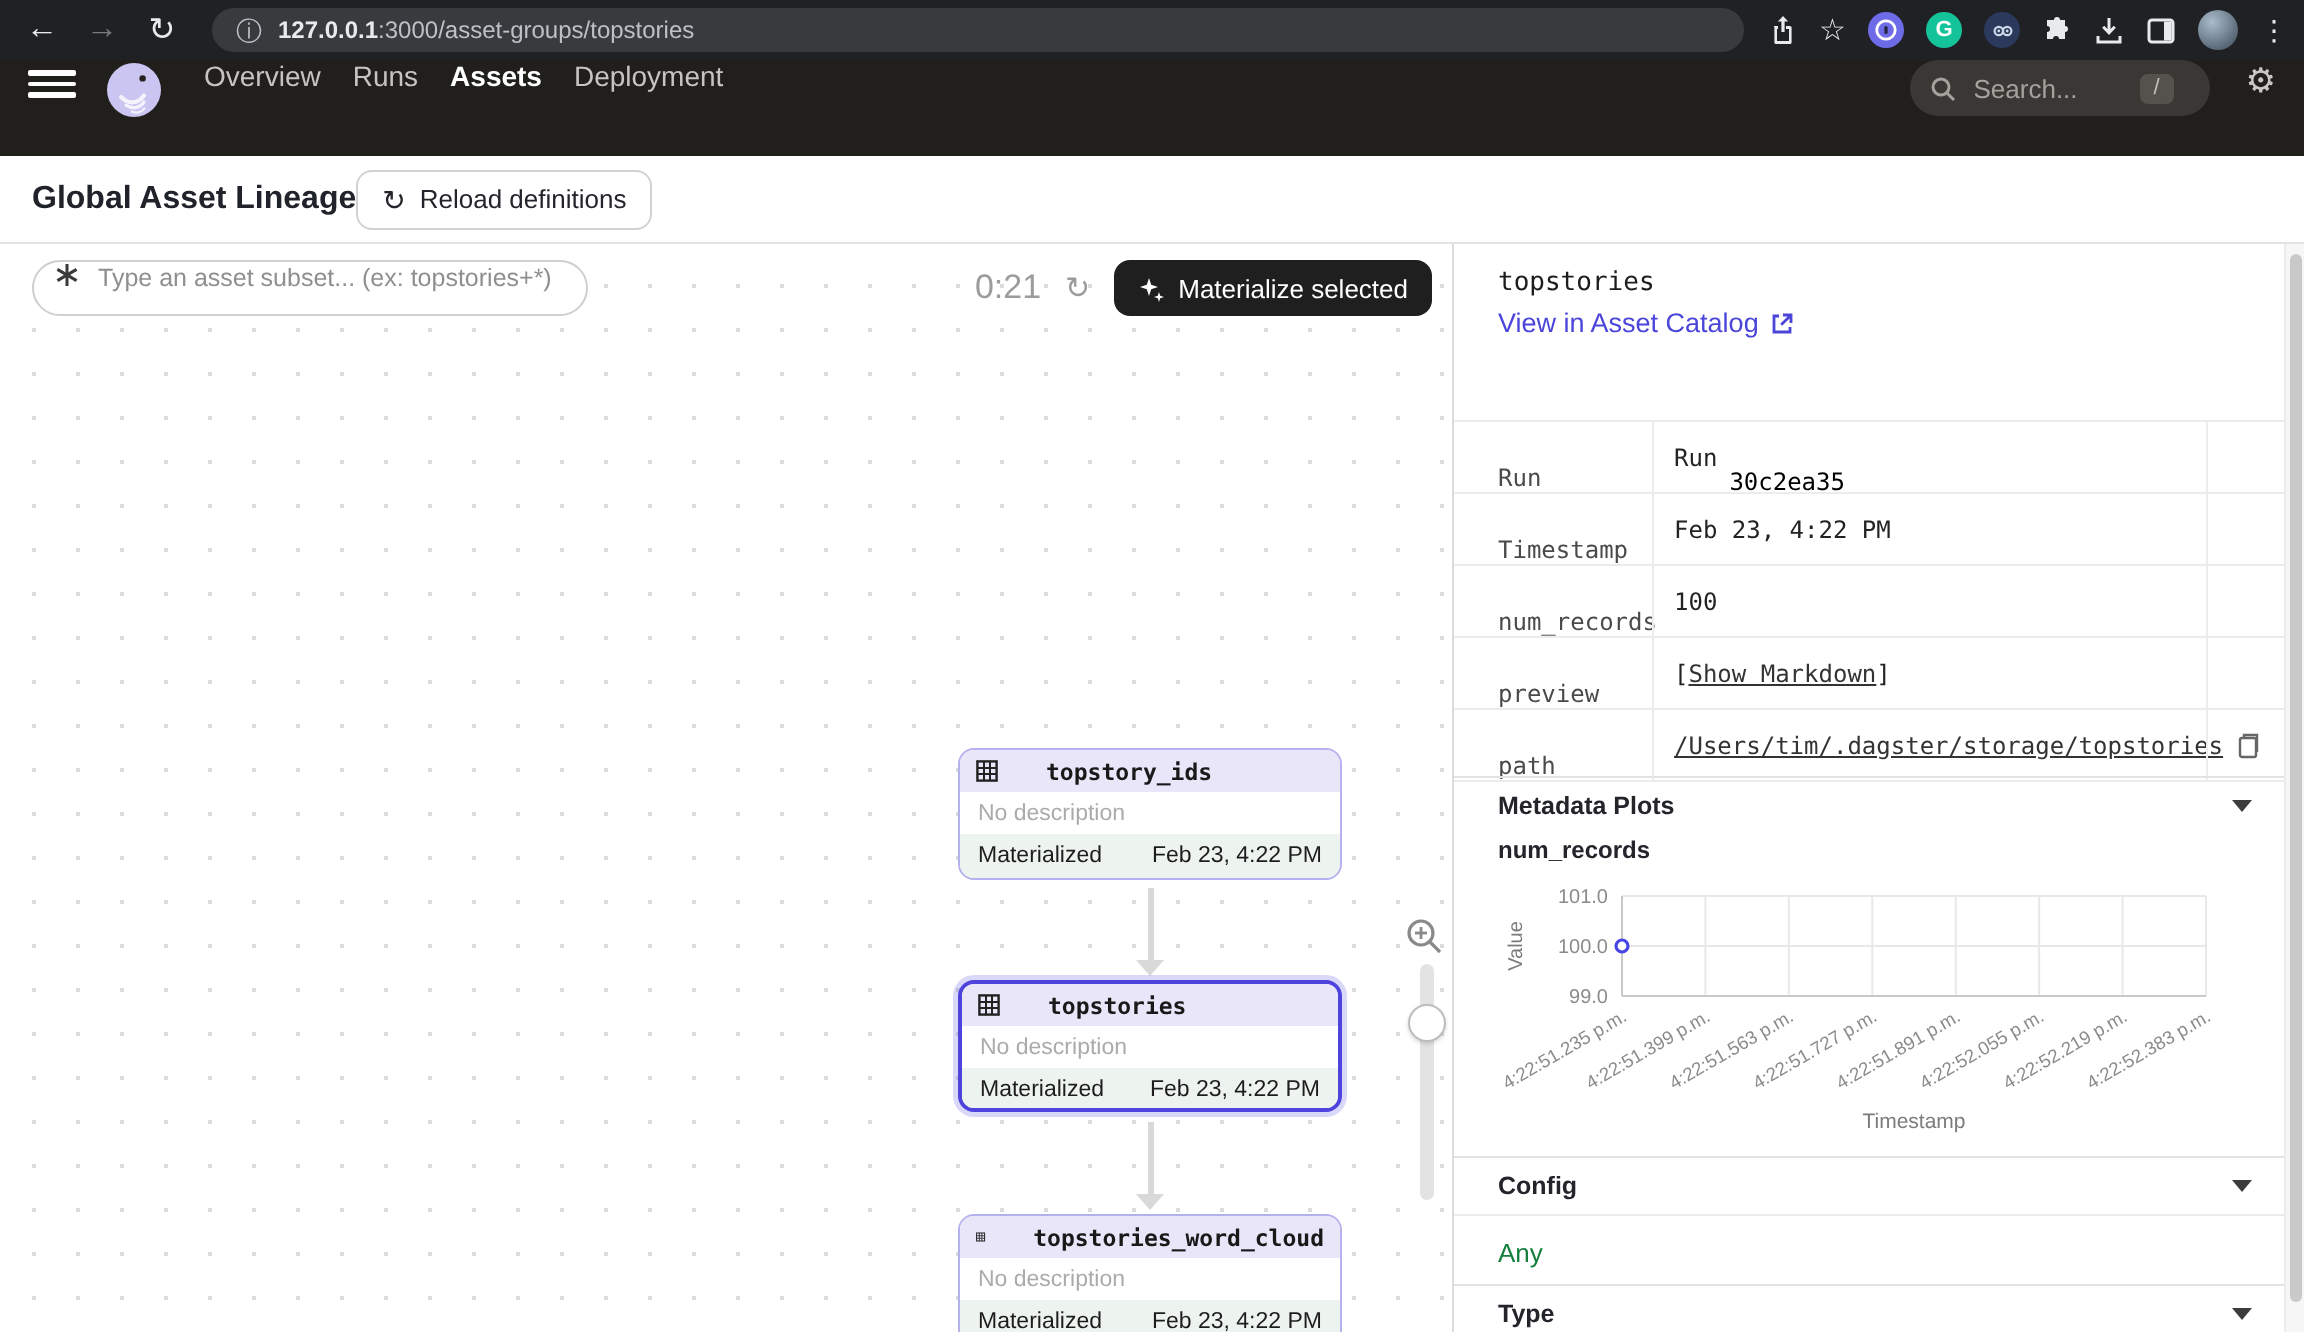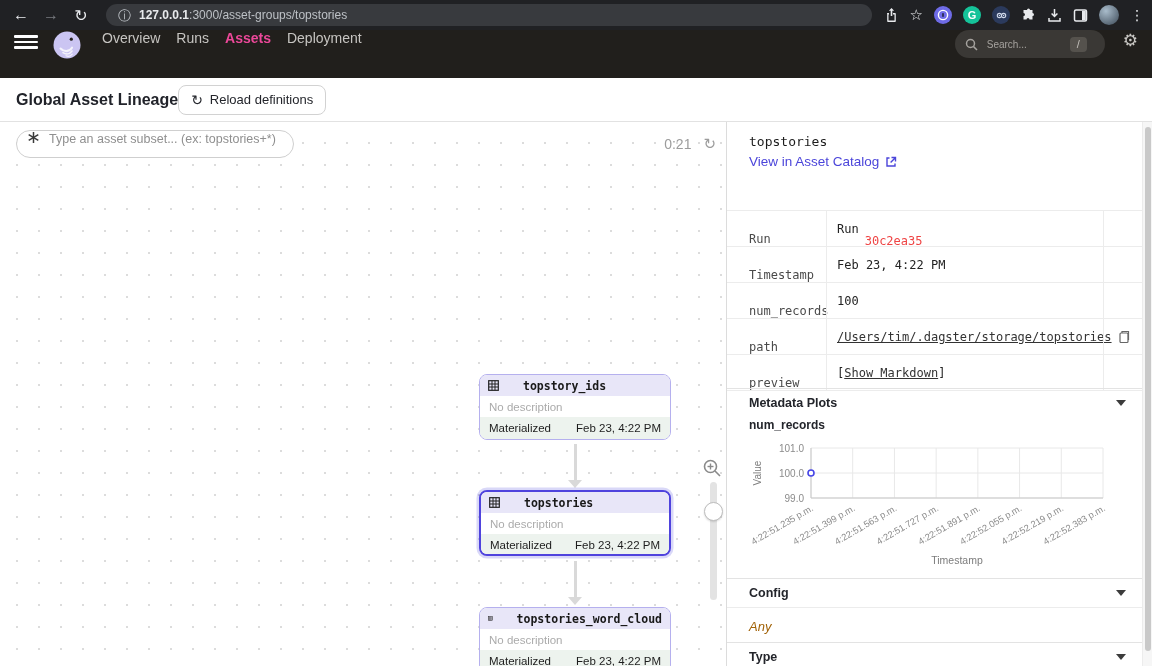--- a/index.html
+++ b/index.html
@@ -19,42 +19,42 @@
   .avatar{width:20px;height:20px;border-radius:50%;background:radial-gradient(circle at 35% 30%,#a9bccb,#5c6b79 70%,#3c4854);flex:none;}
   .kebab{color:#e8eaed;font-size:14px;letter-spacing:0;}
 
   
   #dag-nav{position:absolute;left:0;top:30px;width:1152px;height:48px;background:#211f1c;display:flex;align-items:flex-start;padding:0 14px;box-sizing:border-box;}
   #hamburger{width:24px;height:24px;display:flex;flex-direction:column;justify-content:center;gap:3px;margin-right:14px;}
   #hamburger i{display:block;height:2.5px;background:#fff;border-radius:1px;}
   #dag-logo{margin-right:20px;}
   .nav-links{display:flex;align-items:center;gap:16px;}
   .nav-link{font-size:14px;color:#c6c4c1;cursor:pointer;}
-  .nav-link.active{color:#ec4899;font-weight:700;}
+  .nav-link.active{color:#ffffff;font-weight:700;}
   .nav-spacer{flex:1;}
   #nav-search{width:150px;height:28px;background:#3a3835;border-radius:15px;display:flex;align-items:center;padding:0 10px;gap:7px;box-sizing:border-box;}
-  #nav-search input{background:transparent;border:none;outline:none;color:#c7c5c2;font-size:10px;width:74px;font-family:"Liberation Sans",sans-serif;}
+  #nav-search input{background:transparent;border:none;outline:none;color:#c7c5c2;font-size:13px;width:74px;font-family:"Liberation Sans",sans-serif;}
   #nav-search input::placeholder{color:#a5a29e;}
   .slash-key{background:#55524d;color:#c2bfba;border-radius:4px;font-size:11px;padding:1.5px 7px;}
   #nav-gear{color:#c9c7c3;font-size:17px;margin-left:18px;}
 
   
   #page-header{position:absolute;left:0;top:78px;width:1152px;height:44px;background:#fff;border-bottom:1px solid #e2e2e2;display:flex;align-items:center;padding:0 12px 0 16px;box-sizing:border-box;}
   #page-title{font-size:16px;font-weight:700;color:#21232a;}
   #reload-btn{display:flex;align-items:center;gap:7px;border:1px solid #d2d2d2;border-radius:8px;height:30px;padding:0 12px;font-size:13px;color:#23252b;background:#fff;cursor:pointer;}
   #reload-btn .ricon{font-size:14px;color:#23252b;}
 
   
   #graph{position:absolute;left:0;top:122px;width:726px;height:544px;background-color:#fff;
     background-image:radial-gradient(circle,#dcdcdc 1.1px,transparent 1.2px);background-size:22px 22px;background-position:6px 10px;overflow:hidden;}
   #asset-filter{position:absolute;left:16px;top:8px;width:278px;height:28px;border:1px solid #cfcfcf;border-radius:15px;background:#fff;display:flex;align-items:flex-start;padding:0 10px;gap:7px;box-sizing:border-box;}
   #asset-filter input{border:none;outline:none;font-size:12.5px;color:#333;width:230px;font-family:"Liberation Sans",sans-serif;background:transparent;}
   #asset-filter input::placeholder{color:#8f8f8f;}
   #graph-actions{position:absolute;top:8px;right:10px;display:flex;align-items:center;gap:12px;height:28px;}
-  #timer{font-size:14px;color:#9c9c9c;}
+  #timer{font-size:17px;color:#9c9c9c;}
   #graph-refresh{color:#9c9c9c;font-size:15px;}
   #materialize-btn{display:flex;align-items:center;gap:7px;background:#1f1f1f;color:#fff;font-size:13px;border:none;border-radius:8px;height:28px;padding:0 12px;cursor:pointer;}
 
   
   .asset-node{position:absolute;left:479px;width:192px;height:66px;background:#fff;border:1.5px solid #b5b0ee;border-radius:8px;overflow:hidden;box-sizing:border-box;cursor:pointer;}
   .asset-node.selected{border:2.5px solid #4f43dd;box-shadow:0 0 0 2.5px rgba(84,76,224,.22);}
   .an-header{height:21px;background:#e8e6f8;display:flex;align-items:center;gap:24px;padding:0 8px;}
   .an-name{font-family:"DejaVu Sans Mono",monospace;font-size:11.5px;font-weight:700;color:#191919;white-space:nowrap;}
   .an-desc{height:21px;display:flex;align-items:center;padding:0 9px;font-size:11.5px;color:#ababab;background:#fff;}
   .an-footer{height:22px;background:#edf3ee;display:flex;align-items:center;justify-content:space-between;padding:0 9px;font-size:11.5px;color:#1d1d1d;}
@@ -72,26 +72,26 @@
   #rp-title{position:absolute;left:22px;top:12px;font-size:13px;color:#1c1c1c;}
   #rp-catalog{position:absolute;left:22px;top:32px;font-size:13.5px;color:#4b45da;display:flex;align-items:center;gap:6px;cursor:pointer;}
   .rp-sec{position:absolute;left:0;width:417px;border-top:1px solid #e3e3e3;display:flex;align-items:center;justify-content:space-between;padding:0 18px 0 22px;box-sizing:border-box;cursor:pointer;}
   .rp-sec .sec-title{font-size:12.5px;font-weight:700;color:#23252b;}
   .caret{width:0;height:0;border-left:5px solid transparent;border-right:5px solid transparent;border-top:6px solid #3c3c3c;}
   #rp-table{position:absolute;left:0;top:88px;width:417px;}
   .rp-row{display:flex;height:35px;border-top:1px solid #ececec;align-items:flex-end;}
   .rp-row:last-child{border-bottom:1px solid #ececec;}
   .rp-cell-label{width:99px;flex:none;padding-left:22px;box-sizing:border-box;font-family:"DejaVu Sans Mono",monospace;font-size:12px;color:#4a4a4a;}
   .rp-cell-value{flex:1;border-left:1px solid #ececec;align-self:stretch;display:flex;align-items:center;padding-left:10px;font-family:"DejaVu Sans Mono",monospace;font-size:12px;color:#232323;gap:6px;}
-  .accent-link{color:#ef4444;text-decoration:none;cursor:pointer;margin-top:24px;}
+  .accent-link{color:#000000;text-decoration:none;cursor:pointer;margin-top:24px;}
   .dark-link{color:#333;text-decoration:underline;cursor:pointer;}
   #rp-table .vline{position:absolute;right:40px;top:0;bottom:0;border-left:1px solid #ececec;}
   #plot-name{position:absolute;left:22px;top:296px;font-size:12px;font-weight:700;color:#23252b;}
   #metadata-chart{position:absolute;left:4px;top:308px;}
-  #rp-any{position:absolute;left:22px;top:497px;font-size:13px;color:#a16207;font-style:italic;}
+  #rp-any{position:absolute;left:22px;top:497px;font-size:13px;color:#15803d;}
   #rp-scroll{position:absolute;right:0;top:0;width:9px;height:544px;background:#f6f6f6;border-left:1px solid #ececec;}
   #rp-thumb{position:absolute;right:1.5px;top:5px;width:6px;height:524px;background:#c9c9c9;border-radius:3px;}
 </style>
 </head>
 <body>
 
 <div id="app">
 
   <div id="chrome">
     <div class="chrome-btn">←</div>
@@ -196,20 +196,27 @@
             <line x1="6.5" y1="1" x2="6.5" y2="12"></line>
             <line x1="1.7" y1="3.7" x2="11.3" y2="9.3"></line>
             <line x1="11.3" y1="3.7" x2="1.7" y2="9.3"></line>
           </g>
       </svg>
       <input placeholder="Type an asset subset... (ex: topstories+*)" style="">
     </div>
     <div id="graph-actions">
       <span id="timer">0:21</span>
       <span id="graph-refresh">↻</span>
+      <button id="materialize-btn">
+        <svg width="13" height="13" viewBox="0 0 13 13">
+            <path d="M5.5 1l1.1 3.4L10 5.5 6.6 6.6 5.5 10 4.4 6.6 1 5.5l3.4-1.1z" fill="#fff"></path>
+            <path d="M10.5 8l.6 1.9 1.9.6-1.9.6-.6 1.9-.6-1.9-1.9-.6 1.9-.6z" fill="#fff"></path>
+          </svg>
+        <span>Materialize selected</span>
+      </button>
     </div>
 
     <div class="asset-node" style="top:252px;">
       <div class="an-header">
         <svg width="11" height="11" viewBox="0 0 11 11">
             <rect x="0.7" y="0.7" width="9.6" height="9.6" fill="none" stroke="#222" stroke-width="1.2"></rect>
             <line x1="0.7" y1="4" x2="10.3" y2="4" stroke="#222" stroke-width="1"></line>
             <line x1="0.7" y1="7" x2="10.3" y2="7" stroke="#222" stroke-width="1"></line>
             <line x1="4" y1="0.7" x2="4" y2="10.3" stroke="#222" stroke-width="1"></line>
             <line x1="7" y1="0.7" x2="7" y2="10.3" stroke="#222" stroke-width="1"></line>
@@ -302,35 +309,35 @@
             <span>Feb 23, 4:22 PM</span>
           </div>
       </div>
       <div class="rp-row">
         <div class="rp-cell-label">num_records</div>
         <div class="rp-cell-value">
             <span>100</span>
           </div>
       </div>
       <div class="rp-row">
+        <div class="rp-cell-label">preview</div>
+        <div class="rp-cell-value" style="gap:0;">
+          <span>[</span>
+            <a class="dark-link">Show Markdown</a>
+            <span>]</span>
+        </div>
+      </div>
+      <div class="rp-row">
         <div class="rp-cell-label">path</div>
         <div class="rp-cell-value">
           <a class="dark-link">/Users/tim/.dagster/storage/topstories</a>
           <svg width="12" height="14" viewBox="0 0 12 14">
               <rect x="2" y="3" width="8" height="9.5" rx="1" fill="none" stroke="#666" stroke-width="1.2"></rect>
               <path d="M4 3V1.5h6.5V10" fill="none" stroke="#666" stroke-width="1.2"></path>
             </svg>
-        </div>
-      </div>
-      <div class="rp-row">
-        <div class="rp-cell-label">preview</div>
-        <div class="rp-cell-value" style="gap:0;">
-          <span>[</span>
-            <a class="dark-link">Show Markdown</a>
-            <span>]</span>
         </div>
       </div>
     </div>
 
     <div class="rp-sec" style="top:266px;height:28px;">
       <span class="sec-title">Metadata Plots</span>
       <span class="caret"></span>
     </div>
     <span id="plot-name">num_records</span>
 

